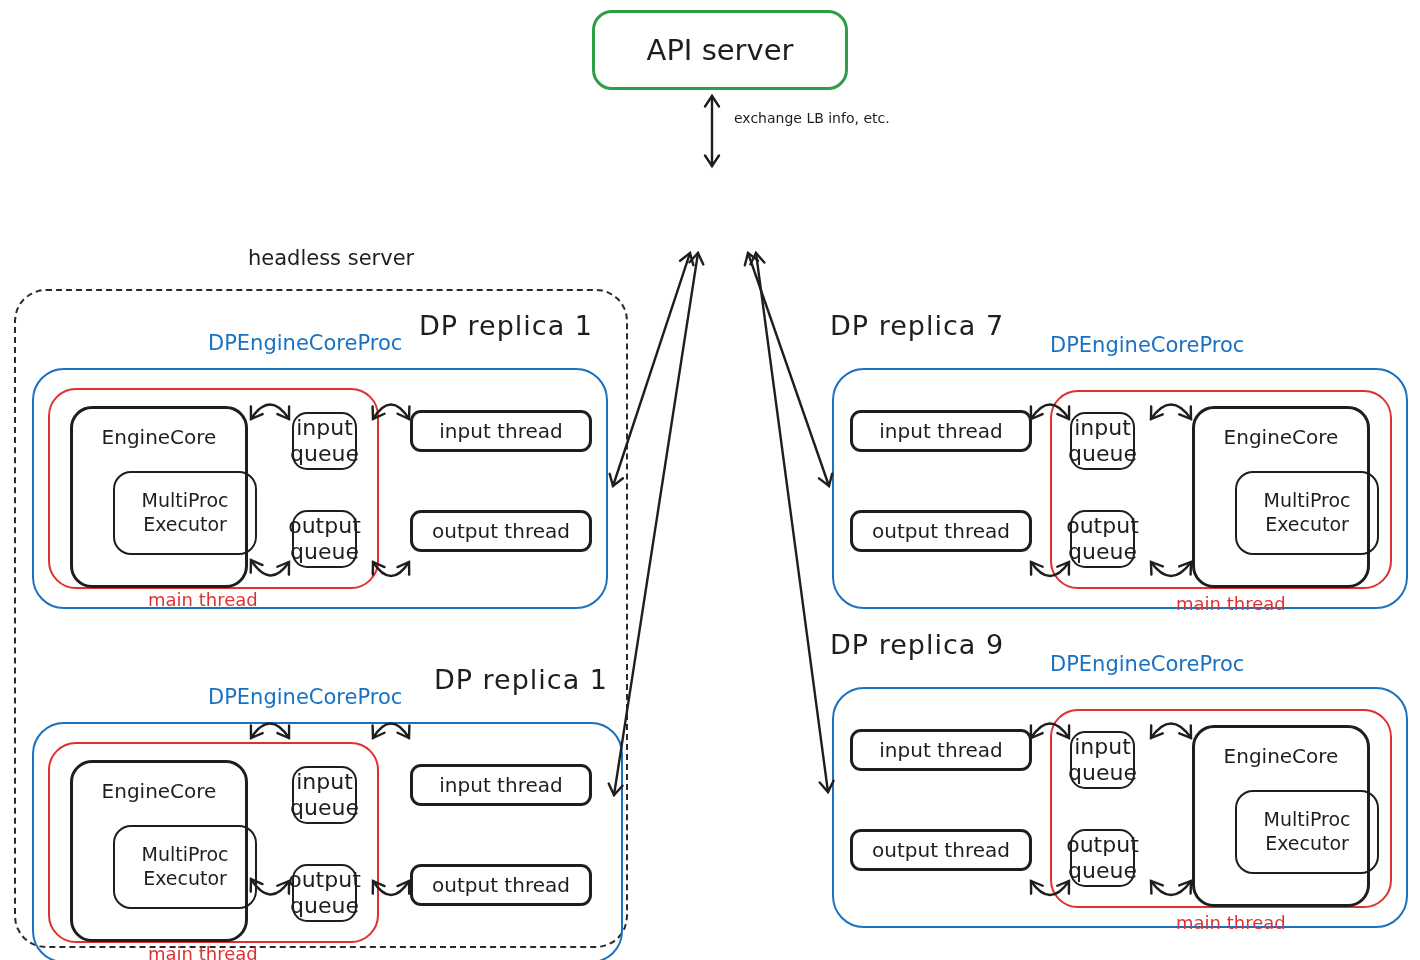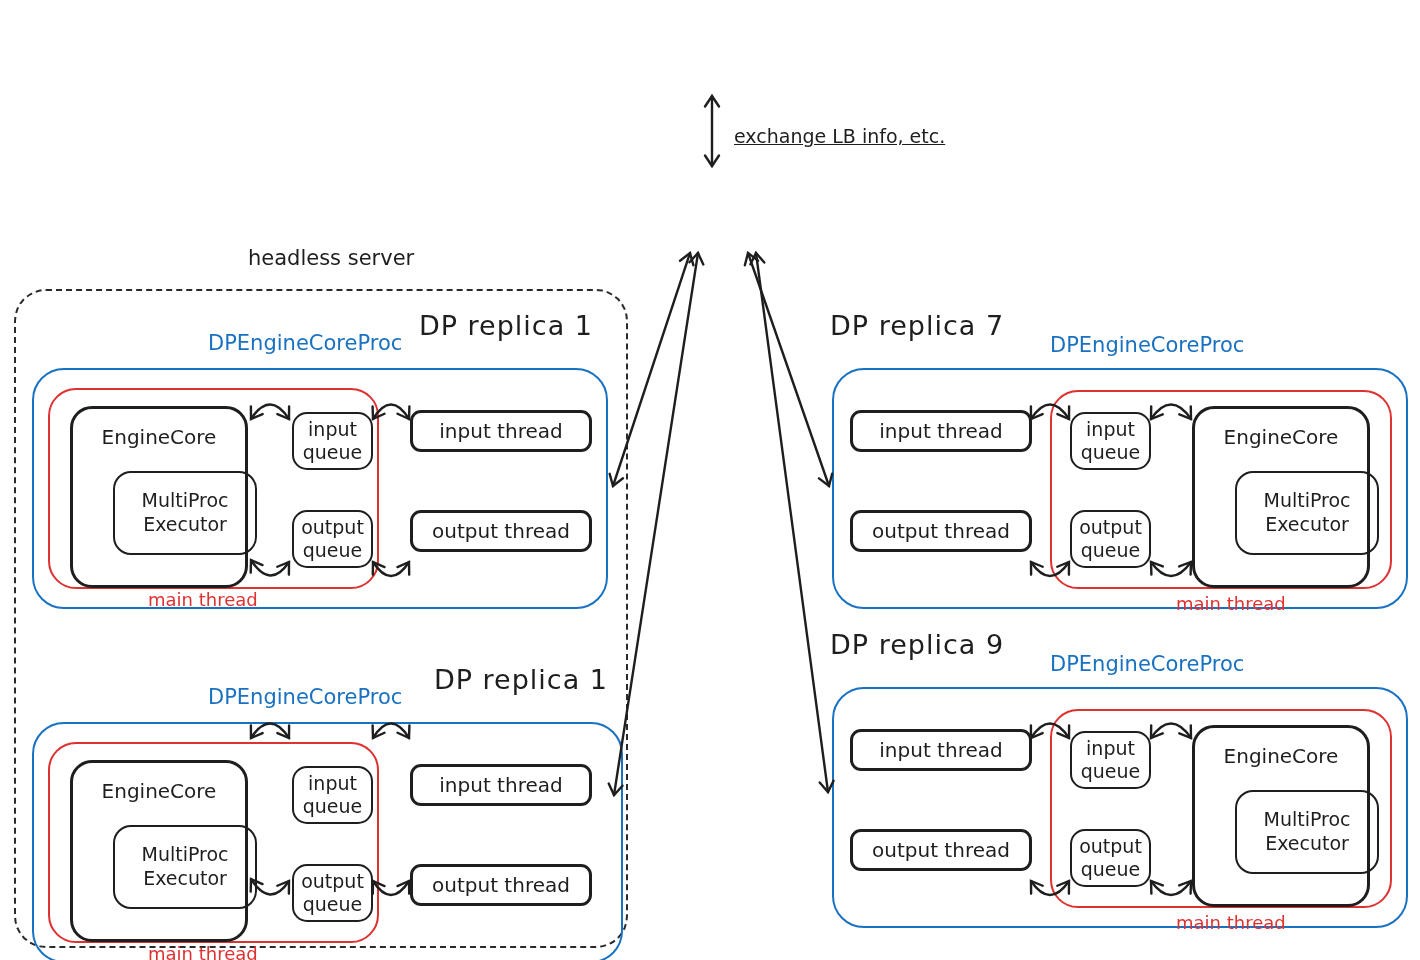--- a/index.html
+++ b/index.html
@@ -11,21 +11,21 @@
   .box {
     position:absolute; background:transparent;
     display:flex; align-items:center; justify-content:center; text-align:center;
     box-sizing:border-box;
   }
   
   .api-box { left:592px; top:10px; width:256px; height:80px;
     border:3px solid var(--green,#2f9e44); border-radius:20px; font-size:29px; }
   .coord-box { left:590px; top:170px; width:260px; height:78px;
     border:3px solid var(--orange,#f08c00); border-radius:20px; font-size:27px; }
-  .exchange-label { position:absolute; left:734px; top:125px; font-size:19px; white-space:nowrap;text-decoration:underline; }
+  .exchange-label { position:absolute; left:734px; top:110px; font-size:14px; white-space:nowrap; }
   .headless-label { position:absolute; left:248px; top:246px; font-size:21px; white-space:nowrap; }
   .dashed-group { position:absolute; left:14px; top:289px; width:614px; height:659px;
     border:2.4px dashed #2a2a2a; border-radius:32px; box-sizing:border-box; }
 
   
   .replica { position:absolute; width:576px; height:241px; }
   .r0 { left:32px;  top:368px; }
   .r1 { left:32px;  top:722px;padding-left:15px; }
   .r2 { left:832px; top:368px; }
   .r3 { left:832px; top:687px; }
@@ -40,24 +40,24 @@
   .engine-core { position:absolute; top:38px; width:178px; height:182px;
     border:3px solid var(--ink,#1e1e1e); border-radius:22px; box-sizing:border-box; }
   .left  .engine-core { left:38px; }
   .right .engine-core { left:360px; }
   .ec-label { position:absolute; top:16px; left:0; width:100%; text-align:center; font-size:20px; }
   .multiproc { position:absolute; left:16px; top:62px; width:144px; height:84px;
     border:2.8px solid var(--ink,#1e1e1e); border-radius:18px; box-sizing:border-box;
     display:flex; align-items:center; justify-content:center; text-align:center;
     font-size:19px; line-height:1.25; padding:0 14px;margin-left:24px; }
 
-  .queue { position:absolute; width:81px; height:58px;
+  .queue { position:absolute; width:65px; height:58px;
     border:2.8px solid var(--ink,#1e1e1e); border-radius:15px; box-sizing:border-box;
     display:flex; align-items:center; justify-content:center; text-align:center;
-    font-size:19px; line-height:1.2; padding:0 6px; }
+    font-size:22px; line-height:1.2; padding:0 6px; }
   .left  .queue { left:260px; }
   .right .queue { left:238px; }
   .queue.q-in  { top:44px; }
   .queue.q-out { top:142px; }
 
   .thread { position:absolute; width:182px; height:42px;
     border:3px solid var(--ink,#1e1e1e); border-radius:11px; box-sizing:border-box;
     display:flex; align-items:center; justify-content:center; font-size:20px; }
   .left  .thread { left:378px; }
   .right .thread { left:18px; }
@@ -81,20 +81,23 @@
     stroke-linecap:round; }
 </style>
 </head>
 <body>
 
 <div class="canvas">
 
   <span class="headless-label">headless server</span>
   <div class="dashed-group"></div>
 
+  <div class="box api-box">
+    <span>API server</span>
+  </div>
 
   <span class="exchange-label">exchange LB info, etc.</span>
 
 
   <div class="replica left r0">
     <span class="replica-title">DP replica 1</span>
     <span class="proc-label">DPEngineCoreProc</span>
     <div class="blue-frame"></div>
     <div class="red-frame"></div>
     <div class="engine-core">

